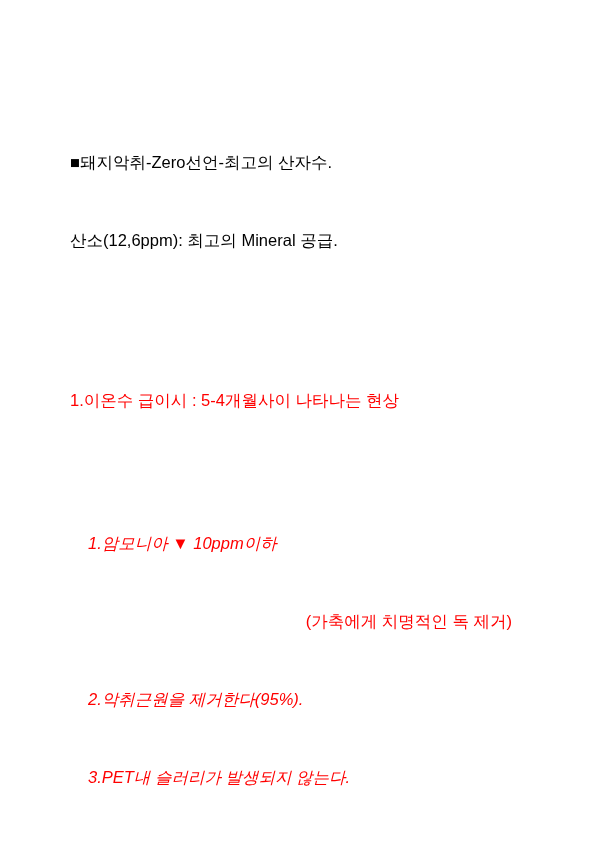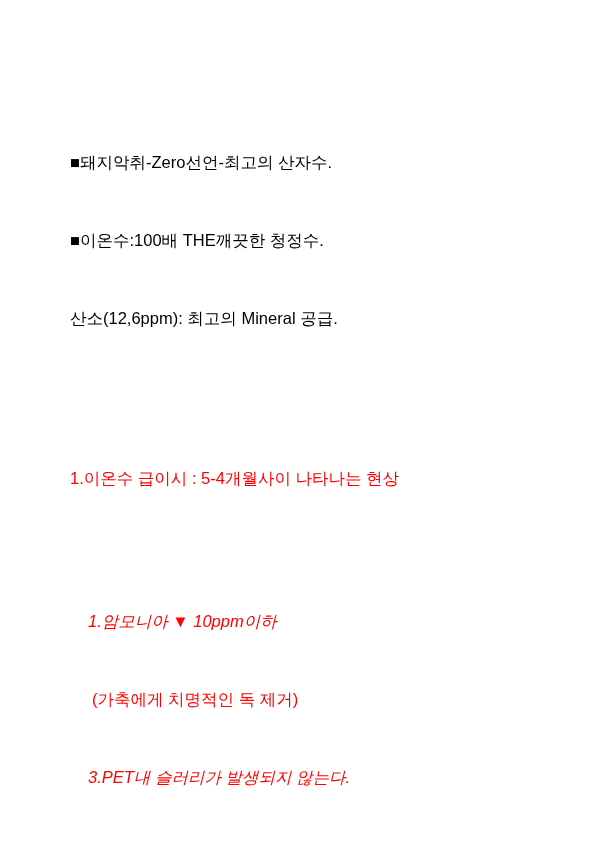--- a/index.html
+++ b/index.html
@@ -28,39 +28,39 @@
     white-space: pre;
   }
   .block.black { color: #000000; }
   .block.red   { color: #ff0000; }
   .line {
     white-space: pre;
   }
   .gap-sm { height: 13px; }
   .gap-lg { height: 30px; }
   .indent-1 { padding-left: 18px; font-style: italic; }
-  .indent-2 { padding-left: 22px; }
+  .indent-2 { padding-left: 22px; text-align: right; }
 </style>
 </head>
 <body>
 
 <div class="page">
 
   <div class="block black">
     <div class="line">■돼지악취-Zero선언-최고의 산자수.</div>
-    <div class="line">■이온수:100배 THE깨끗한 청정수.</div>
     <div class="line">산소(12,6ppm): 최고의 Mineral 공급.</div>
   </div>
 
   <div class="gap-lg"></div>
 
   <div class="block red">
     <div class="line">1.이온수 급이시 : 5-4개월사이 나타나는 현상</div>
     <div class="gap-sm"></div>
     <div class="line indent-1">1.암모니아 ▼ 10ppm이하</div>
     <div class="line indent-2">(가축에게 치명적인 독 제거)</div>
+    <div class="line indent-1">2.악취근원을 제거한다(95%).</div>
     <div class="line indent-1">3.PET내 슬러리가 발생되지 않는다.</div>
     
     
     
   </div>
 
 </div>
 
 </body></html>

